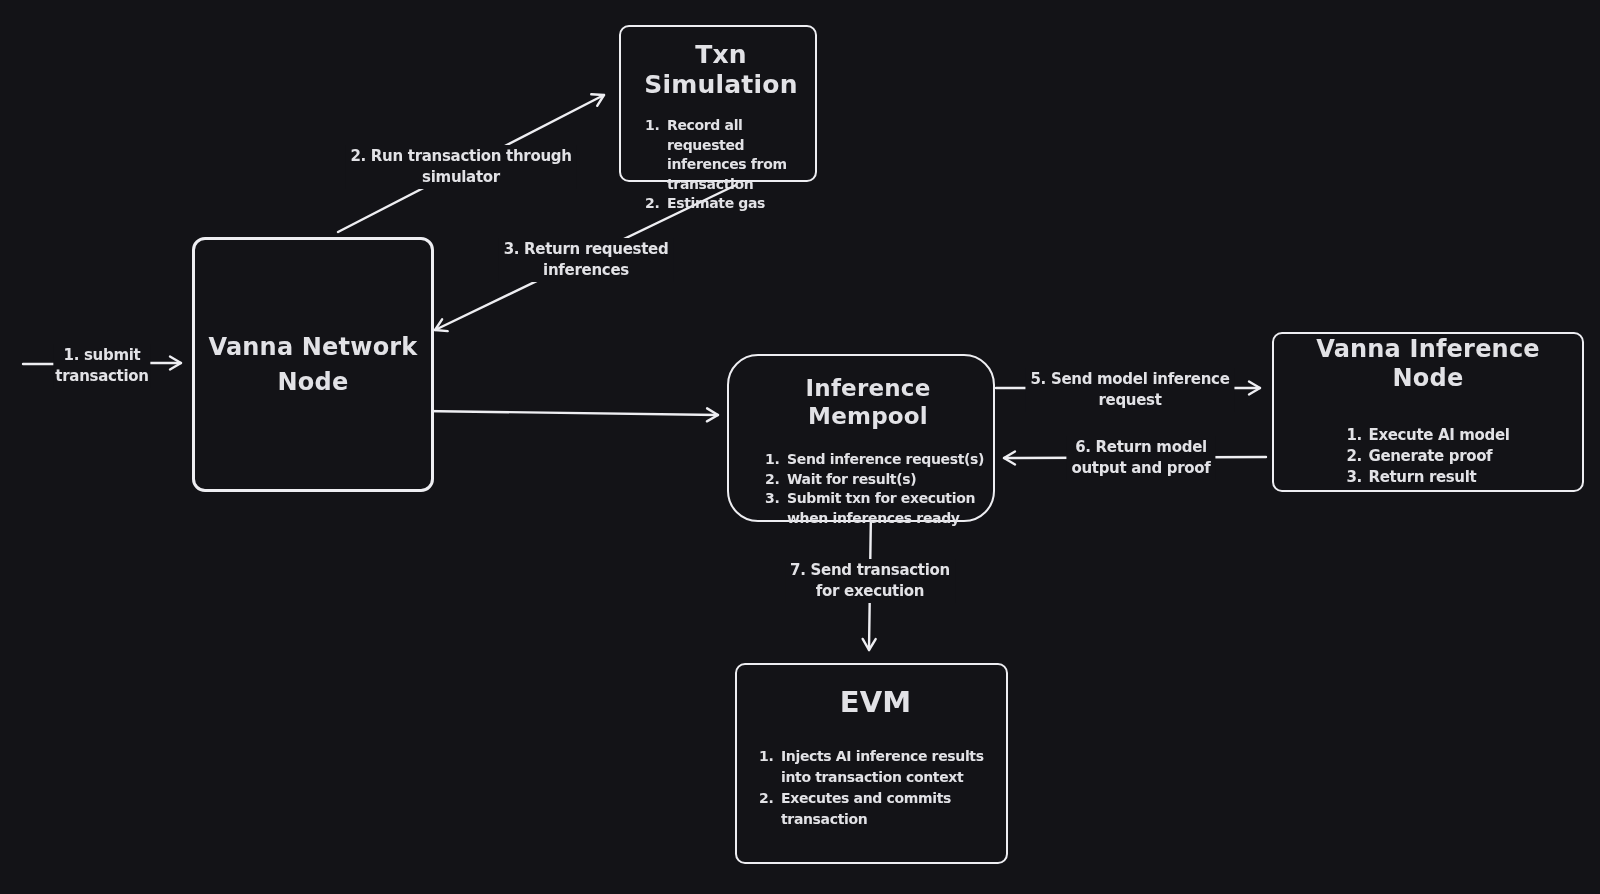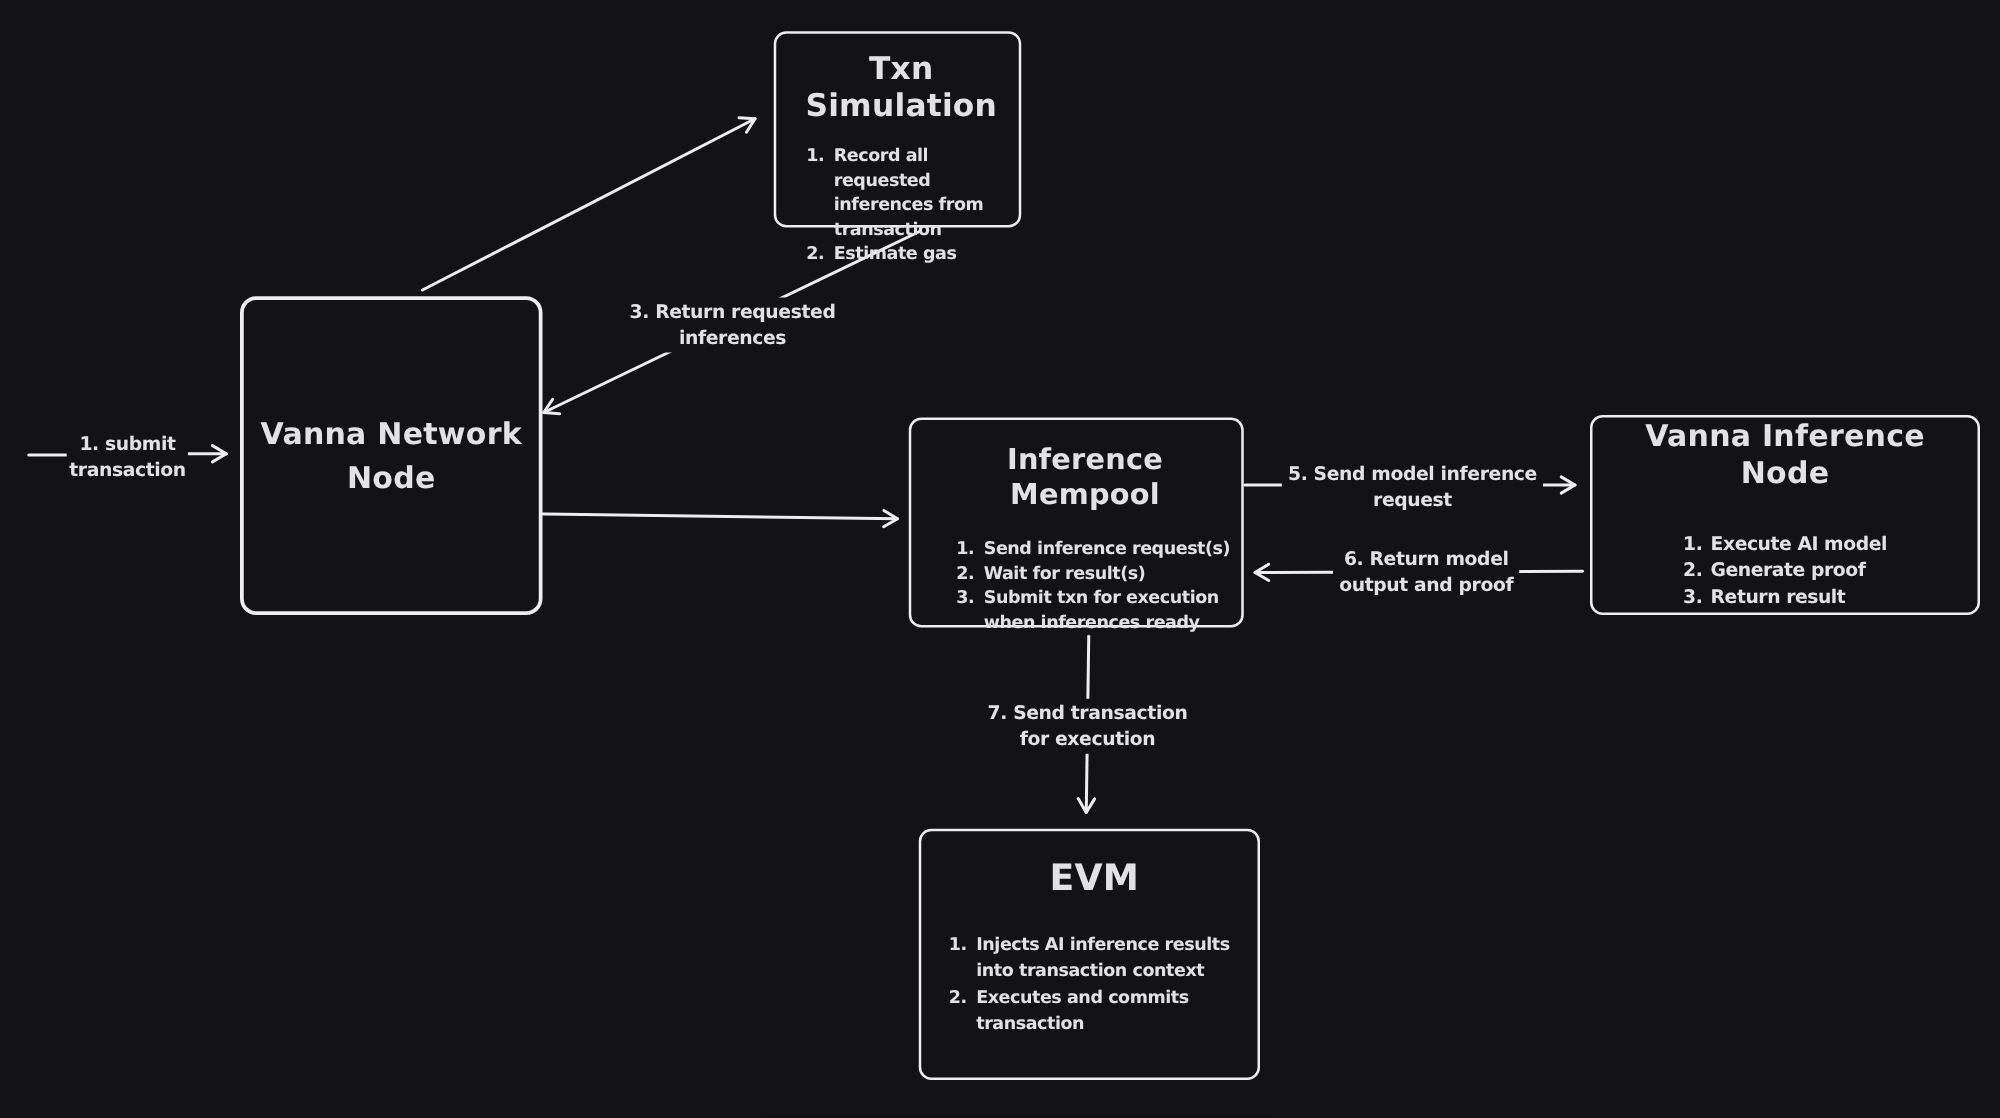--- a/index.html
+++ b/index.html
@@ -55,21 +55,21 @@
   .node-txn .node-title { font-size: 25px; line-height: 30px; margin-bottom: 16px; }
   .node-txn .node-list { line-height: 19.5px; padding-left: 10px; }
 
   
   .node-vnn { left: 192px; top: 237px; width: 242px; height: 255px;
               border-width: 3px; border-radius: 13px;
               display: flex; align-items: center; justify-content: center; }
   .node-vnn .node-title { font-size: 24px; line-height: 35px; }
 
   
-  .node-mempool { left: 727px; top: 334px; width: 268px; height: 168px; padding: 18px 6px 0 20px; }
+  .node-mempool { left: 727px; top: 354px; width: 268px; height: 168px; padding: 18px 6px 0 20px; border-radius: 31px; }
   .node-mempool .node-title { font-size: 23px; line-height: 28px; margin-bottom: 20px; }
   .node-mempool .node-list { line-height: 19.5px; padding-left: 16px; }
 
   
   .node-vin { left: 1272px; top: 332px; width: 312px; height: 160px; padding: 1px 8px 0 8px; }
   .node-vin .node-title { font-size: 24px; line-height: 29px; margin-bottom: 32px; }
   .node-vin .node-list { font-size: 15px; line-height: 21px; width: fit-content; margin: 0 auto; }
 
   
   .node-evm { left: 735px; top: 663px; width: 273px; height: 201px; padding: 20px 8px 0 16px; }
@@ -211,20 +211,24 @@
           <span>transaction</span>
         </span>
       </div>
     </div>
   </div>
 
   <div class="edge-label el-1">
     <div>1. submit</div>
     <div>transaction</div>
   </div>
+  <div class="edge-label el-2">
+    <div>2. Run transaction through</div>
+    <div>simulator</div>
+  </div>
   <div class="edge-label el-3">
     <div>3. Return requested</div>
     <div>inferences</div>
   </div>
   <div class="edge-label el-5">
     <div>5. Send model inference</div>
     <div>request</div>
   </div>
   <div class="edge-label el-6">
     <div>6. Return model</div>

